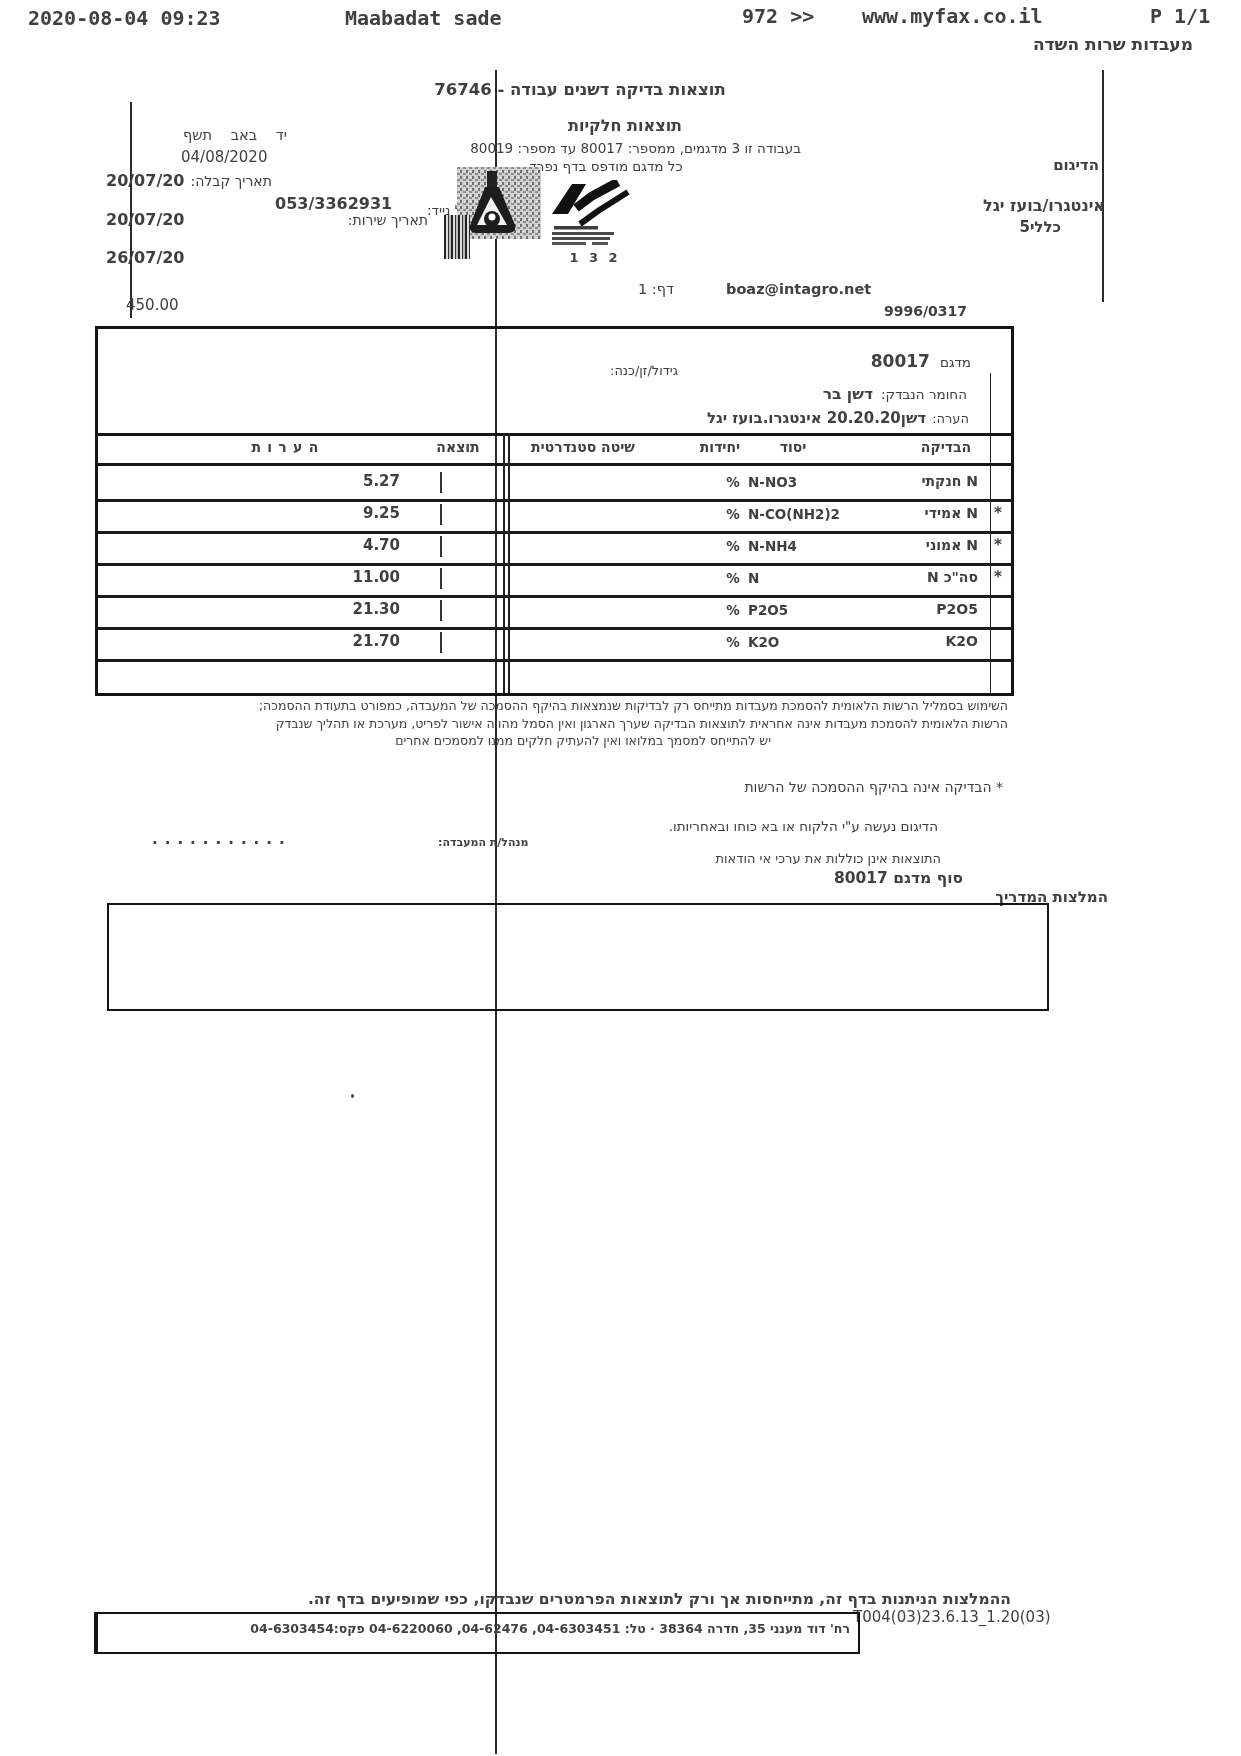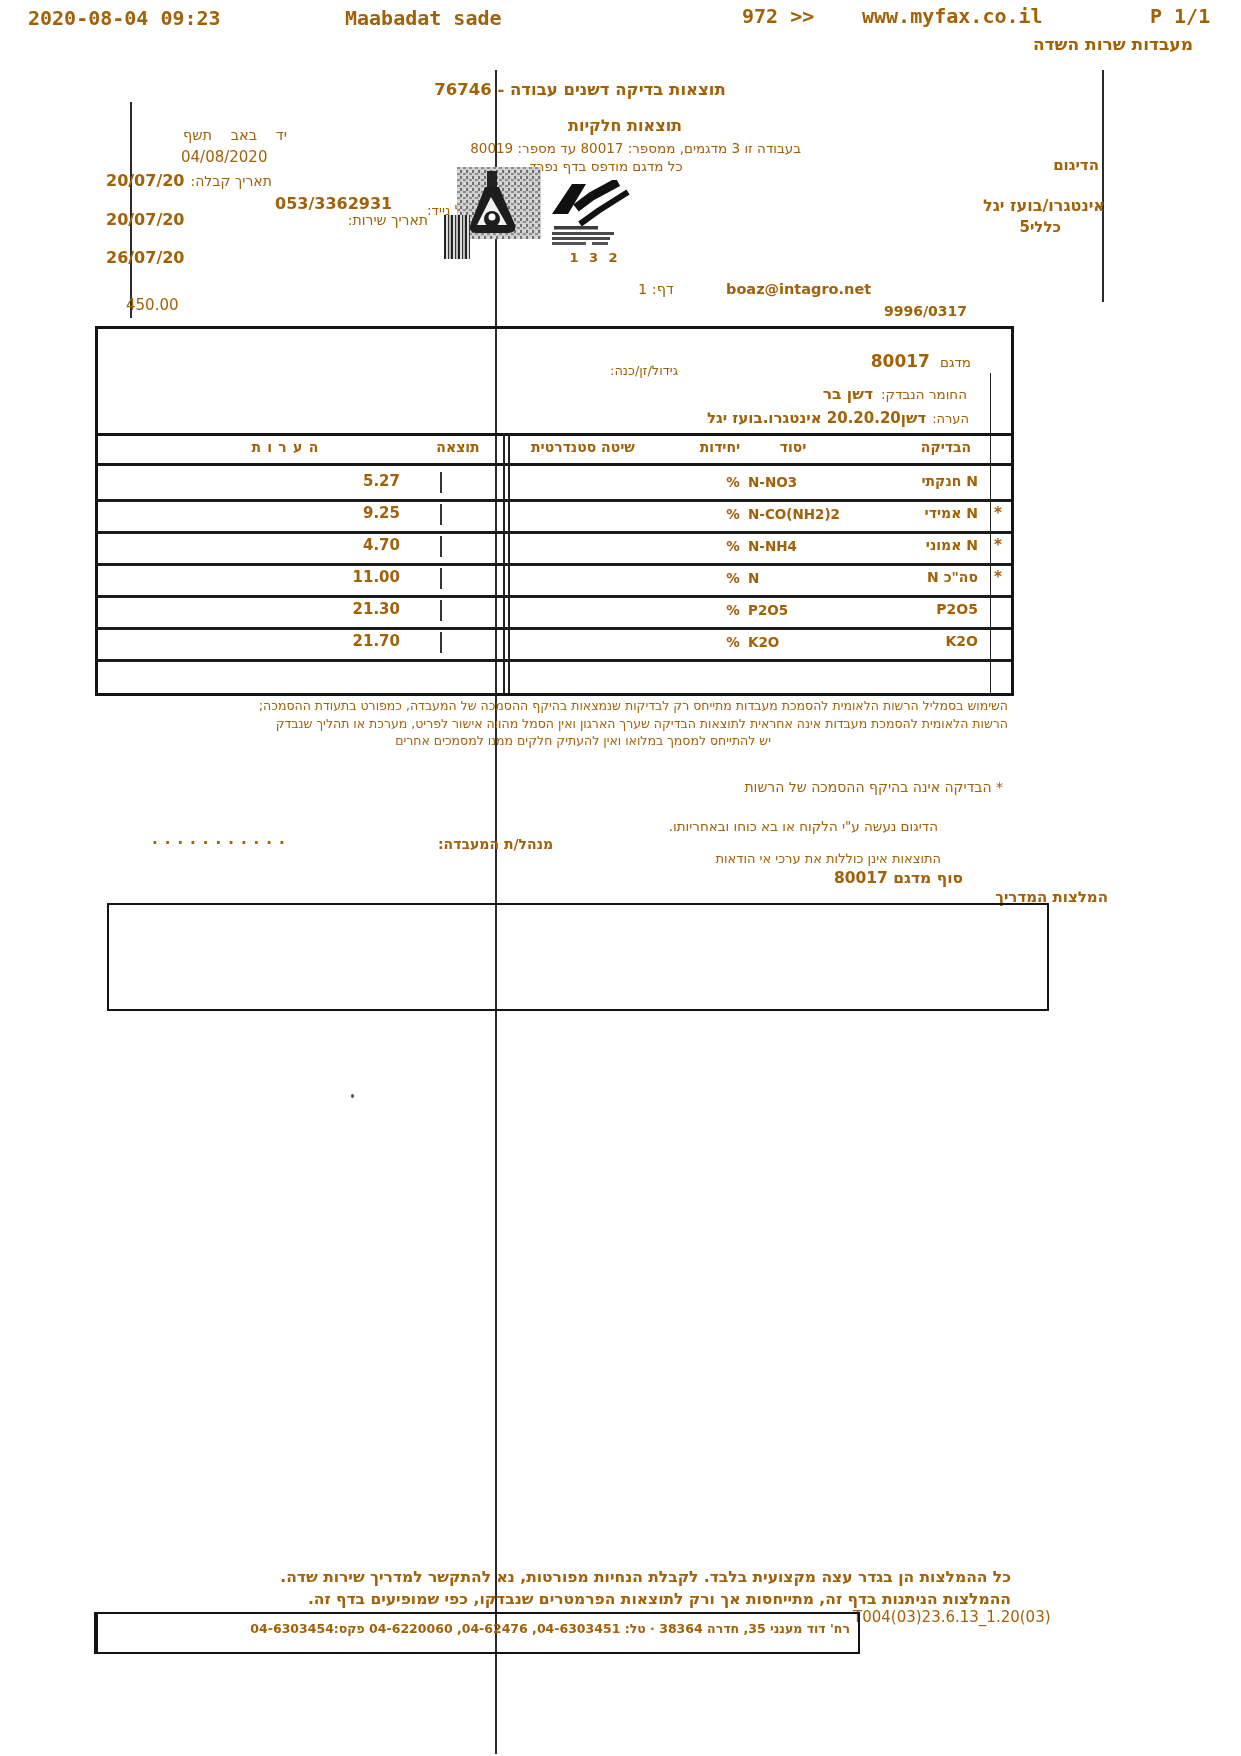--- a/index.html
+++ b/index.html
@@ -1,17 +1,17 @@
 <!DOCTYPE html>
 <html lang="he"><head>
 <meta charset="utf-8">
 <style>
   html,body{margin:0;padding:0;background:#fff;}
   #page{position:relative;width:1241px;height:1756px;background:#fff;overflow:hidden;
-        font-family:"DejaVu Sans",sans-serif;color:#a16207;}
+        font-family:"DejaVu Sans",sans-serif;color:#404040;}
   .abs{position:absolute;}
   .mono{font-family:"DejaVu Sans Mono",monospace;font-weight:bold;}
   .he{direction:rtl;unicode-bidi:plaintext;}
   .b{font-weight:bold;}
   .rowflex{display:flex;direction:rtl;align-items:baseline;gap:6px;white-space:nowrap;}
   .vline{background:#2b2b2b;width:2px;}
   .hline{background:#151515;height:3px;}
   
   #rtable{position:absolute;left:95px;top:326px;width:913px;height:364px;border:3px solid #141414;}
   .trow{position:absolute;left:0;right:0;height:32px;border-bottom:3px solid #1b1b1b;}
@@ -185,32 +185,31 @@
     <div class="abs" style="left:405px;top:104px;bottom:0;width:1.5px;background:#222;"></div>
     <div class="abs" style="left:410px;top:104px;bottom:0;width:1.5px;background:#222;"></div>
   </div>
 
   <div class="abs he" style="right:233px;top:698px;font-size:12.5px;">השימוש בסמליל הרשות הלאומית להסמכת מעבדות מתייחס רק לבדיקות שנמצאות בהיקף ההסמכה של המעבדה, כמפורט בתעודת ההסמכה;</div>
   <div class="abs he" style="right:233px;top:716px;font-size:12.5px;">הרשות הלאומית להסמכת מעבדות אינה אחראית לתוצאות הבדיקה שערך הארגון ואין הסמל מהווה אישור לפריט, מערכת או תהליך שנבדק</div>
   <div class="abs he" style="right:470px;top:733px;font-size:12.5px;">יש להתייחס למסמך במלואו ואין להעתיק חלקים ממנו למסמכים אחרים</div>
 
   <div class="abs he" style="right:238px;top:779px;font-size:14px;">* הבדיקה אינה בהיקף ההסמכה של הרשות</div>
   <div class="abs he" style="right:303px;top:818px;font-size:13.5px;">הדיגום נעשה ע"י הלקוח או בא כוחו ובאחריותו.</div>
-  <div class="abs he b" style="left:438px;top:836px;font-size:14px;">מנהל/ת המעבדה:</div>
+  <div class="abs he b" style="left:438px;top:836px;font-size:11px;">מנהל/ת המעבדה:</div>
   <div class="abs b" style="left:152px;top:830px;font-size:15px;letter-spacing:7px;">...........</div>
   <div class="abs he" style="right:300px;top:851px;font-size:13px;margin-left:9px;">התוצאות אינן כוללות את ערכי אי הודאות</div>
   <div class="abs he b" style="right:278px;top:869px;font-size:15.5px;">סוף מדגם 80017</div>
 
   <div class="abs he b" style="right:133px;top:888px;font-size:15px;">המלצות המדריך</div>
   <div class="box" style="left:107px;top:903px;width:938px;height:104px;"></div>
 
   <div class="speck" style="left:351px;top:1094px;width:3px;height:4px;"></div>
 
 
-  <div class="abs he b" style="right:230px;top:1568px;font-size:15.5px;">כל ההמלצות הן בגדר עצה מקצועית בלבד.  לקבלת הנחיות מפורטות, נא להתקשר למדריך שירות שדה.</div>
   <div class="abs he b" style="right:230px;top:1590px;font-size:15.5px;">ההמלצות הניתנות בדף זה, מתייחסות אך ורק לתוצאות הפרמטרים שנבדקו, כפי שמופיעים בדף זה.</div>
 
   <div class="abs" style="left:853px;top:1608px;font-size:15px;">T004(03)23.6.13_1.20(03)</div>
   <div class="abs" style="left:94px;top:1612px;width:760px;height:38px;border:2px solid #141414;border-left-width:4px;">
     <div class="abs he b" style="right:8px;top:7px;font-size:12.5px;white-space:nowrap;">רח' דוד מענני 35, חדרה 38364 · טל: 04-6303451, 04-62476, 04-6220060 פקס:04-6303454</div>
   </div>
 
 </div>
 
 </body></html>

